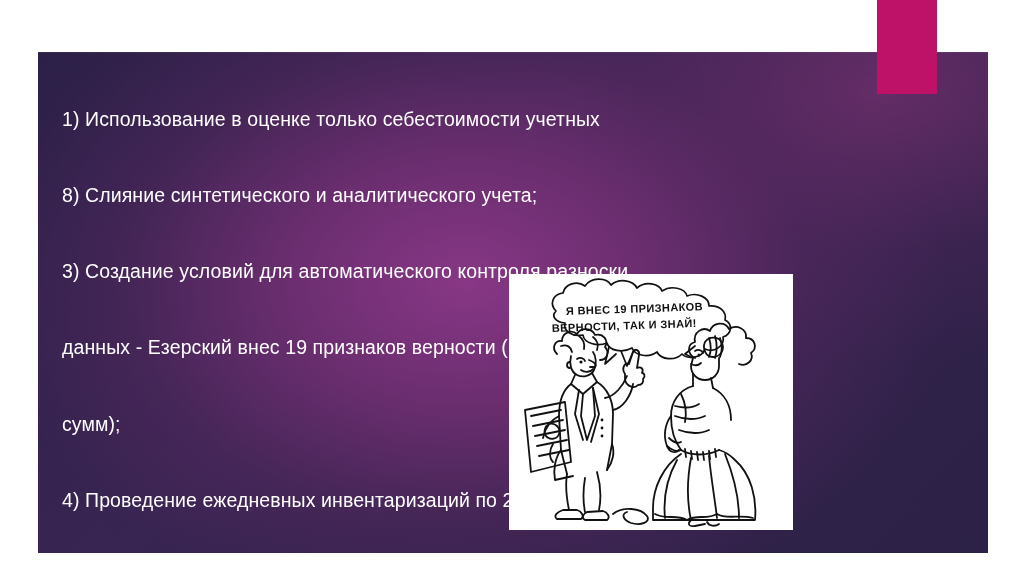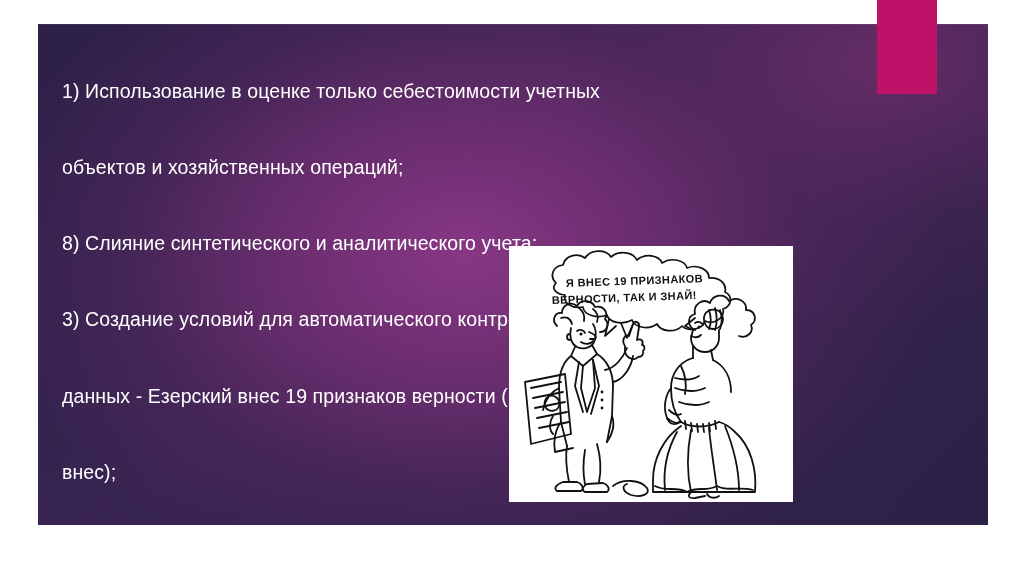--- a/index.html
+++ b/index.html
@@ -32,21 +32,21 @@
     width: 60px;
     height: 94px;
     background: #bd1268;
     z-index: 4;
   }
 
   
   .content-panel {
     position: absolute;
     left: 38px;
-    top: 24px;
+    top: 52px;
     width: 950px;
     height: 501px;
     z-index: 2;
     background-color: #2b2046;
     background-image:
       radial-gradient(ellipse 620px 430px at 45% 46%,
           rgba(140, 56, 136, 0.95) 0%,
           rgba(120, 48, 119, 0.80) 28%,
           rgba(86, 40, 96, 0.45) 55%,
           rgba(45, 32, 70, 0.10) 78%,
@@ -103,25 +103,24 @@
 </style>
 </head>
 <body>
 
 <div class="slide">
 
   <div class="content-panel">
 
     <div class="bullets">
       <span class="line">1) Использование в оценке только себестоимости учетных</span>
-      <span class="line">объектов и хозяйственных операций;</span>
       <span class="line">8) Слияние синтетического и аналитического учета;</span>
       <span class="line">3) Создание условий для автоматического контроля разноски</span>
       <span class="line">данных - Езерский внес 19 признаков верности (контрольных</span>
-      <span class="line">внес);</span>
+      <span class="line">сумм);</span>
       <span class="line">4) Проведение ежедневных инвентаризаций по 2-3</span>
       
     </div>
 
     <div class="cartoon">
       <svg viewBox="0 0 284 256" xmlns="http://www.w3.org/2000/svg">
         <rect x="0" y="0" width="284" height="256" fill="#ffffff"></rect>
 
         <g fill="none" stroke="#111111" stroke-width="1.7" stroke-linecap="round" stroke-linejoin="round">
 

